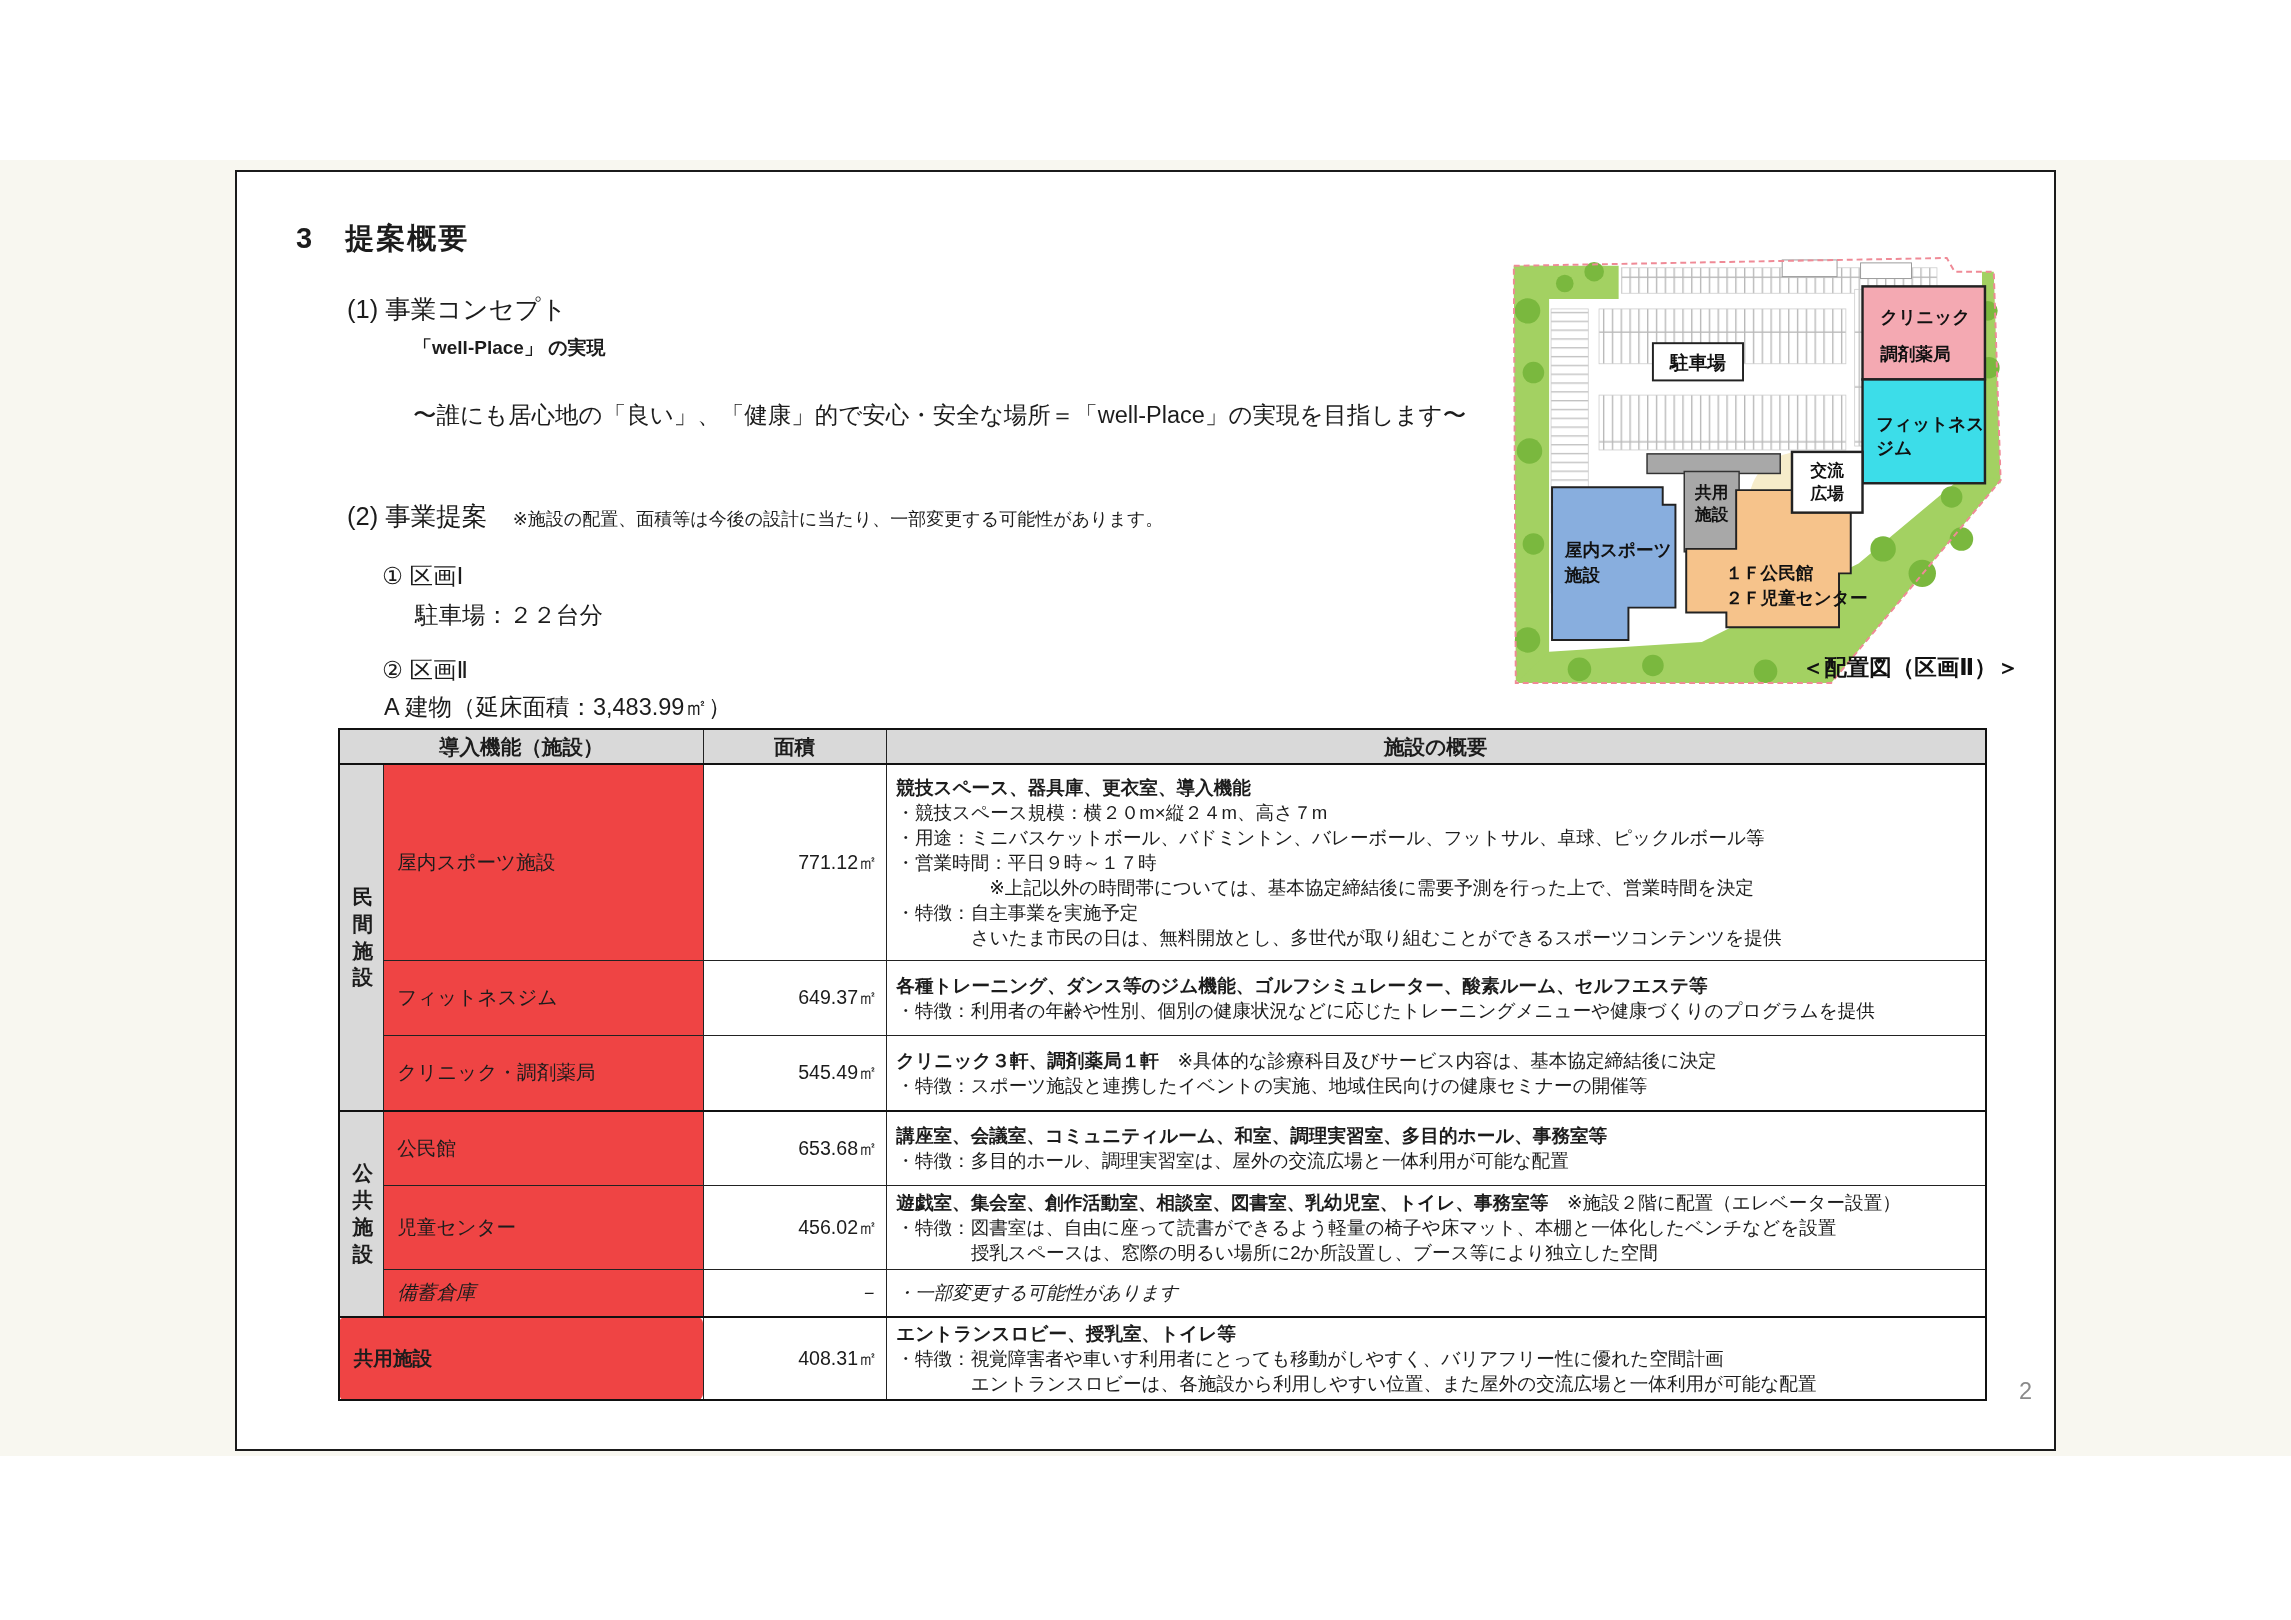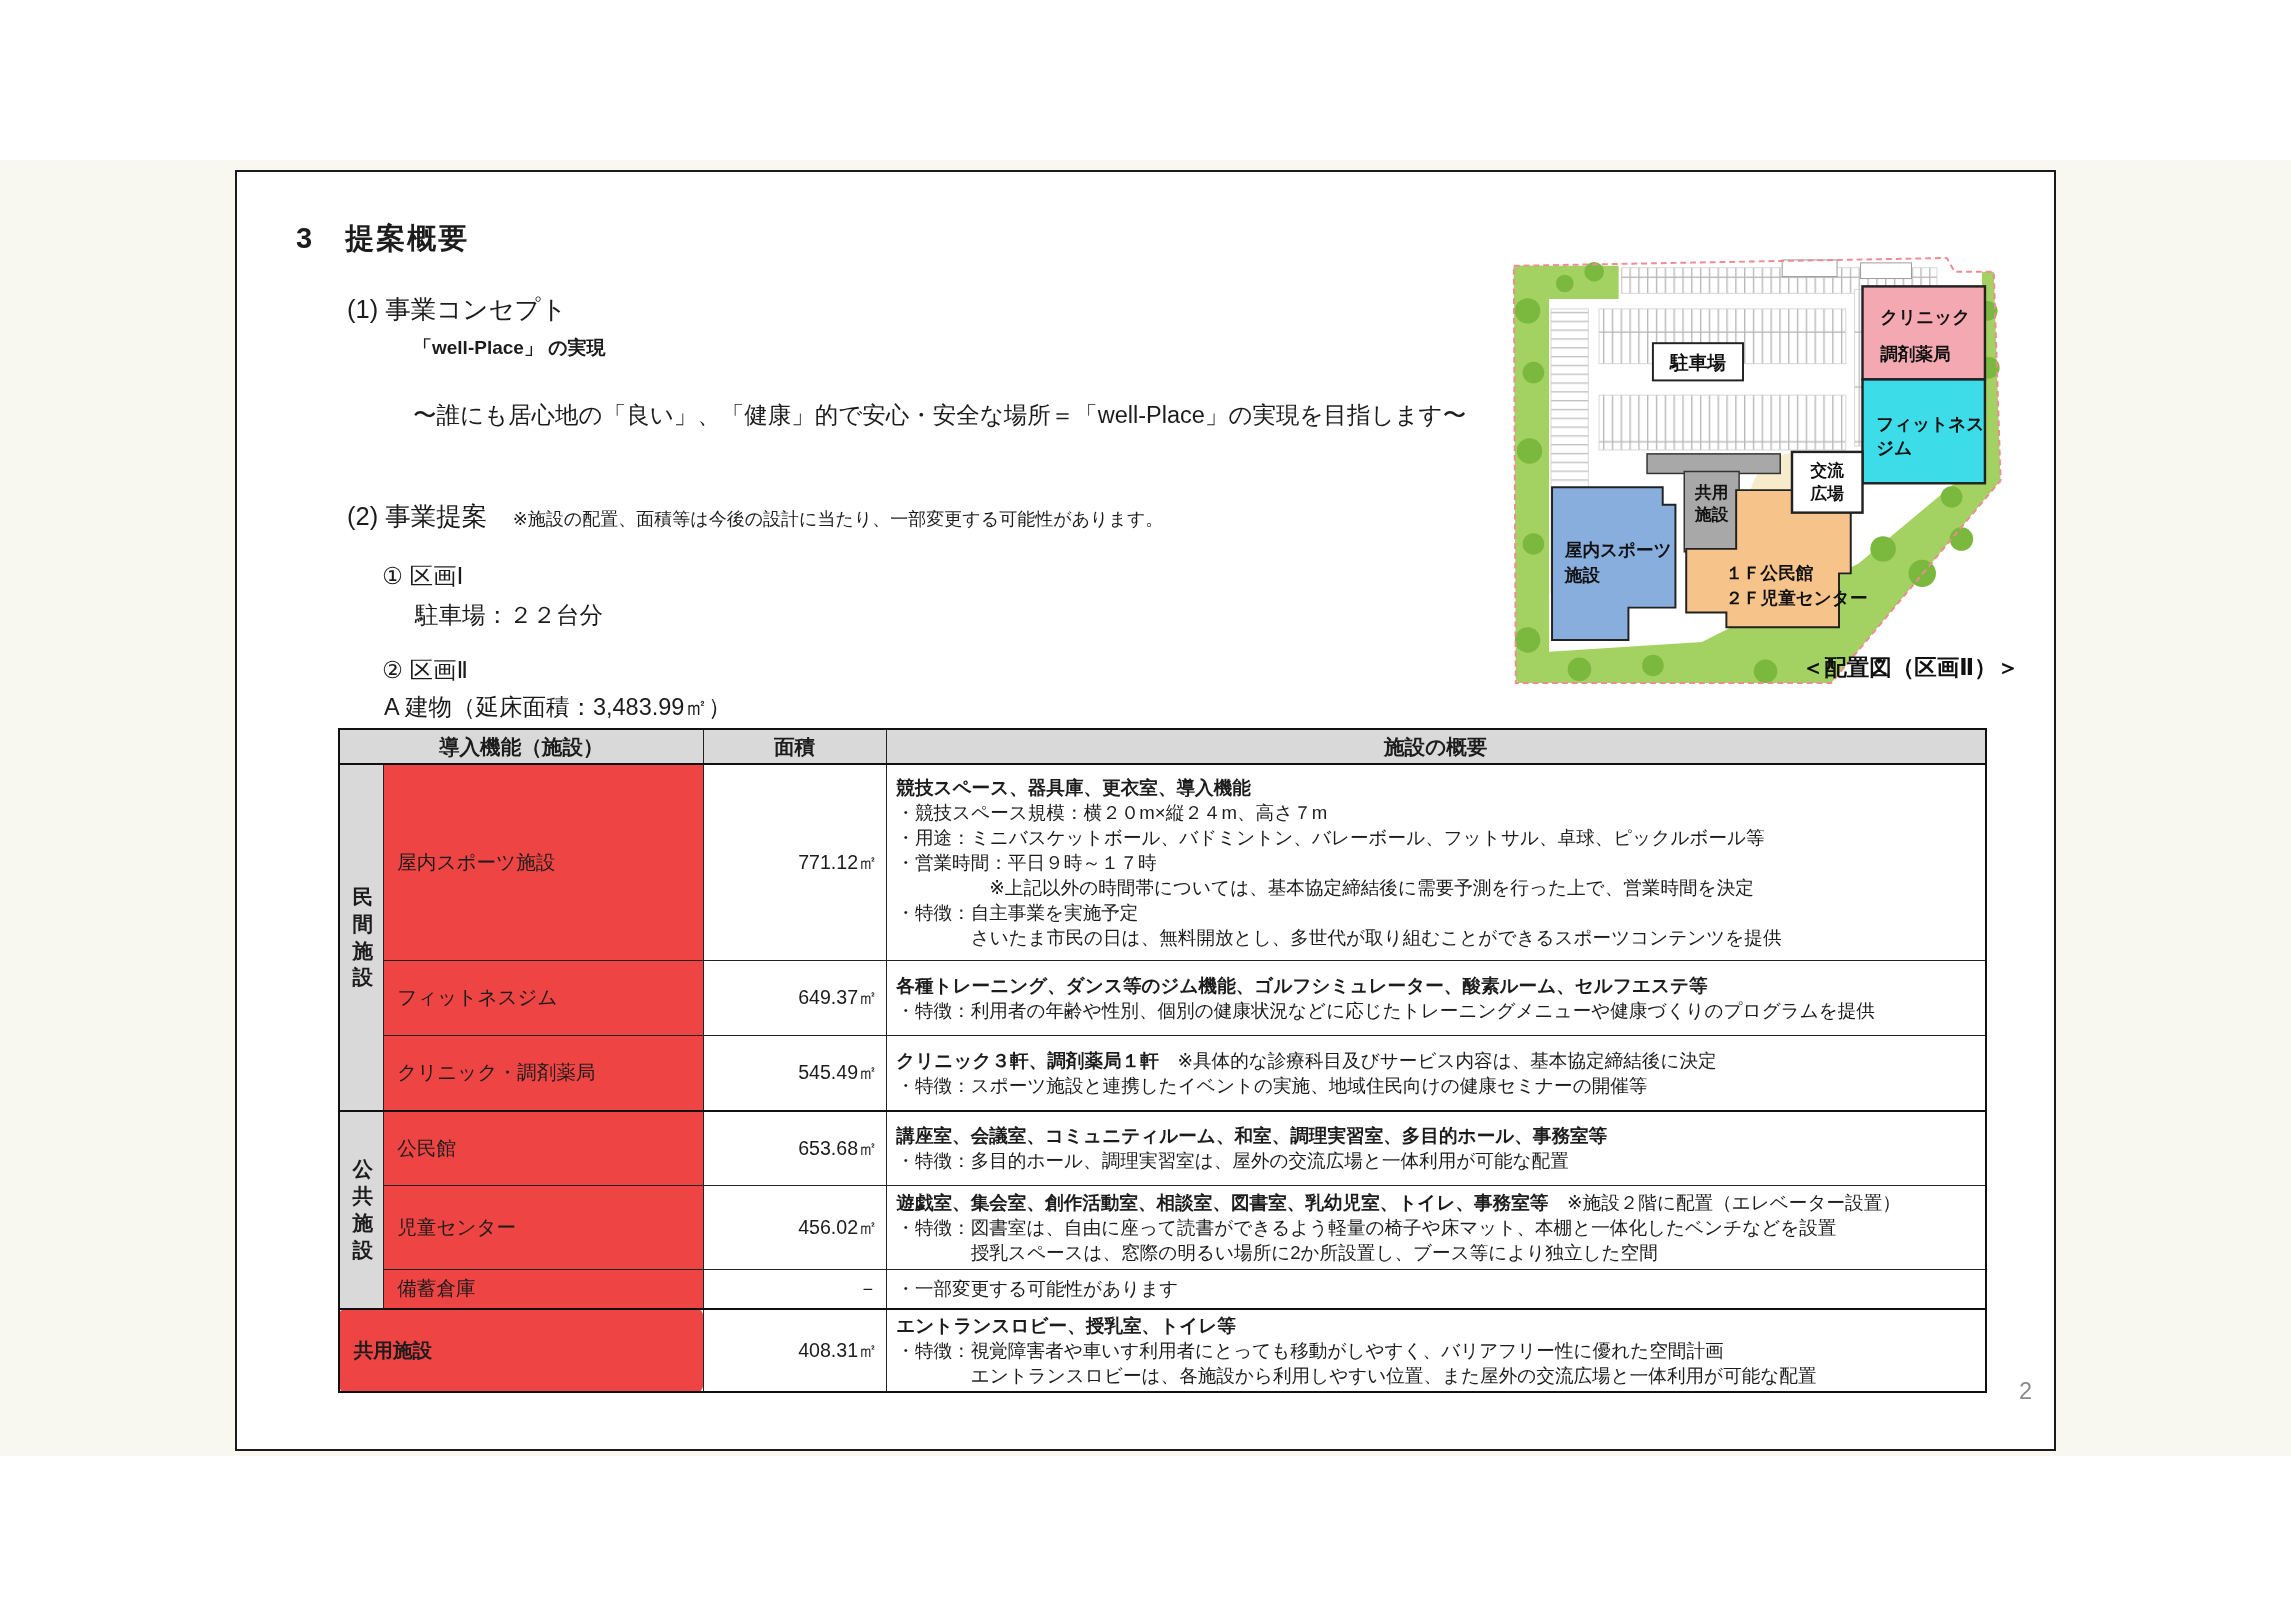--- a/index.html
+++ b/index.html
@@ -209,21 +209,21 @@
             </tr>
             <tr style="height: 84px;">
               <td class="ncell">児童センター</td>
               <td class="acell">456.02㎡</td>
               <td class="dcell">
                 <div class="dline"><span class="bold">遊戯室、集会室、創作活動室、相談室、図書室、乳幼児室、トイレ、事務室等</span><span>　※施設２階に配置（エレベーター設置）</span></div>
                 <div class="dline"><span>・特徴：図書室は、自由に座って読書ができるよう軽量の椅子や床マット、本棚と一体化したベンチなどを設置</span></div>
                 <div class="dline"><span>　　　　授乳スペースは、窓際の明るい場所に2か所設置し、ブース等により独立した空間</span></div>
               </td>
             </tr>
-            <tr style="height: 40px;">
+            <tr style="height: 48px; font-style: italic;">
               <td class="ncell">備蓄倉庫</td>
               <td class="acell">－</td>
               <td class="dcell">
                 <div class="dline"><span>・一部変更する可能性があります</span></div>
               </td>
             </tr>
             <tr class="group-start" style="height: 74px;">
               <td colspan="2" class="ncell merged">共用施設</td>
               <td class="acell">408.31㎡</td>
               <td class="dcell">

